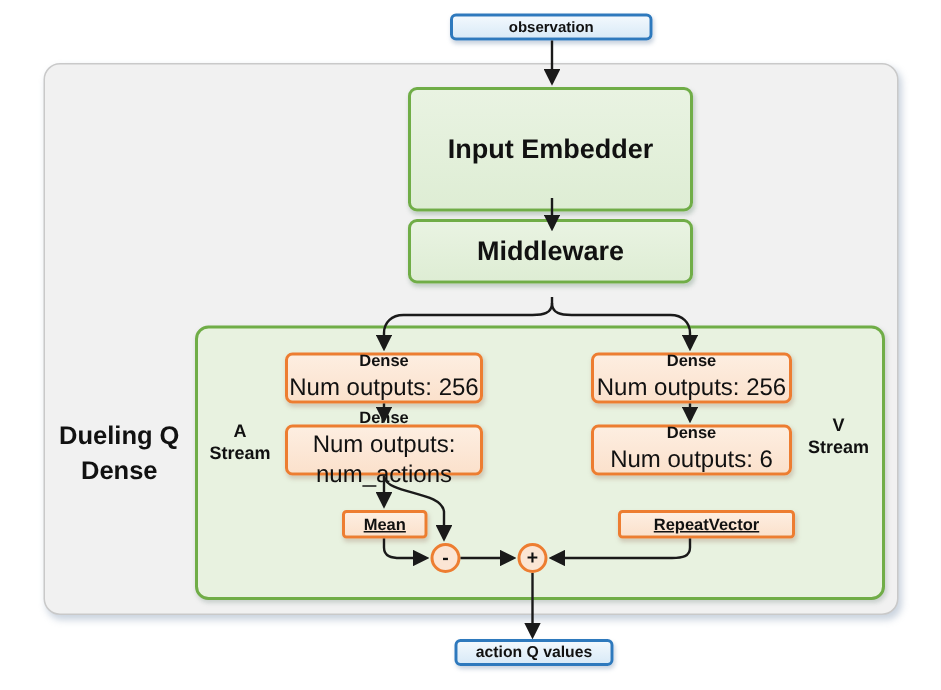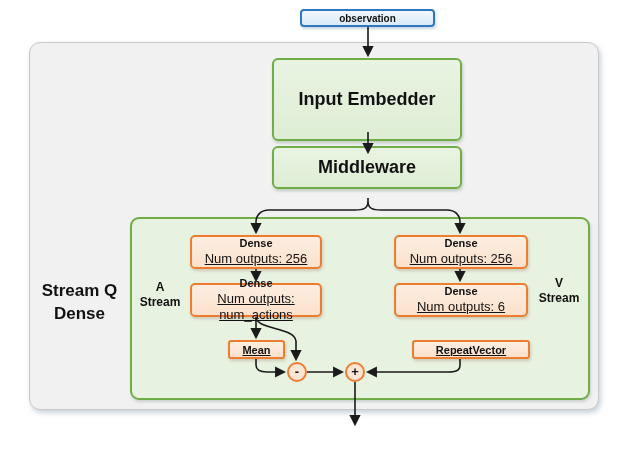--- a/index.html
+++ b/index.html
@@ -34,21 +34,21 @@
     box-shadow:1px 2px 3px rgba(120,150,130,.4);
     font-weight:bold;font-size:18px;
   }
   .box-orange{
     background:linear-gradient(180deg,#fdeee1 0%,#fbe1cc 100%);
     border:2px solid #ed7d31;border-radius:5px;
     box-shadow:1px 2px 3px rgba(160,130,110,.35);
     flex-direction:column;line-height:1.25;
   }
   .box-orange .t{font-weight:bold;font-size:11px;}
-  .box-orange .s{font-size:13px;text-decoration:underline;}
+  .box-orange .s{font-size:16px;}
   .box-orange-small{
     background:linear-gradient(180deg,#fdeee1 0%,#fbe1cc 100%);
     border:2px solid #ed7d31;border-radius:3px;
     box-shadow:1px 2px 3px rgba(160,130,110,.35);
     font-weight:bold;font-size:11px;text-decoration:underline;
   }
   .circle-op{
     position:absolute;width:20px;height:20px;border-radius:50%;
     background:#fbe5d4;border:2px solid #ed7d31;box-sizing:border-box;
     display:flex;align-items:center;justify-content:center;
@@ -66,21 +66,21 @@
 </style>
 </head>
 <body>
 
 <div class="canvas">
 
   <div class="outer-container"></div>
   <div class="green-container"></div>
 
   <div class="side-label dueling-label">
-    <span>Stream Q</span>
+    <span>Dueling Q</span>
     <span>Dense</span>
   </div>
   <div class="side-label a-stream-label">
     <span>A</span>
     <span>Stream</span>
   </div>
   <div class="side-label v-stream-label">
     <span>V</span>
     <span>Stream</span>
   </div>
@@ -116,20 +116,21 @@
   <div class="node box-orange-small" style="left:412px;top:340px;width:118px;height:19px;">RepeatVector</div>
 
   <div class="circle-op" style="left:287px;top:362px;">
     <span>-</span>
   </div>
 
   <div class="circle-op" style="left:345px;top:362px;">
     <span>+</span>
   </div>
 
+  <div class="node box-blue" style="left:303px;top:426px;width:106px;height:18px;font-size:10.5px;">action Q values</div>
 
   <svg class="connectors" viewBox="0 0 627 460">
     <defs>
       <marker id="arrow" viewBox="0 0 10 10" refX="8" refY="5" markerWidth="7" markerHeight="7" orient="auto-start-reverse">
         <path d="M0 0 L10 5 L0 10 Z" style="fill:#1a1a1a;stroke:none;"></path>
       </marker>
     </defs>
     <path d="M368 27 L368 55" marker-end="url(#arrow)"></path>
     <path d="M368 132 L368 152" marker-end="url(#arrow)"></path>
     <path d="M368 198 L368 202 C368 209 362 210 355 210 L269 210 C261 210 256 215 256 222 L256 232" marker-end="url(#arrow)"></path>

